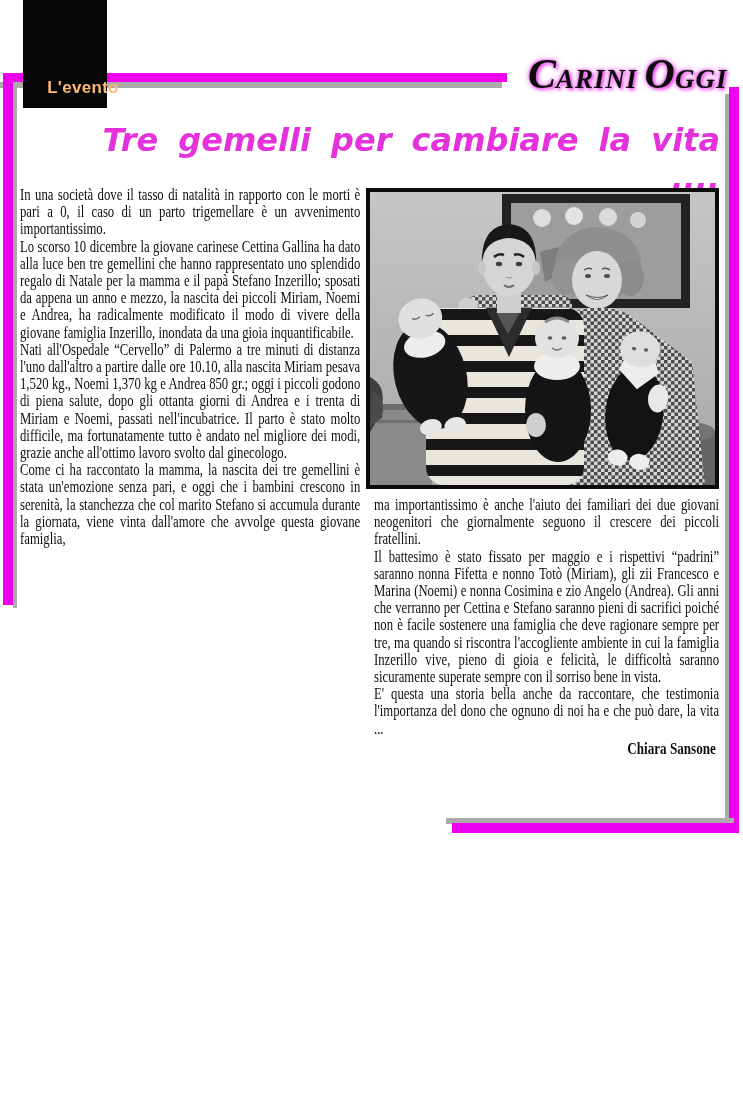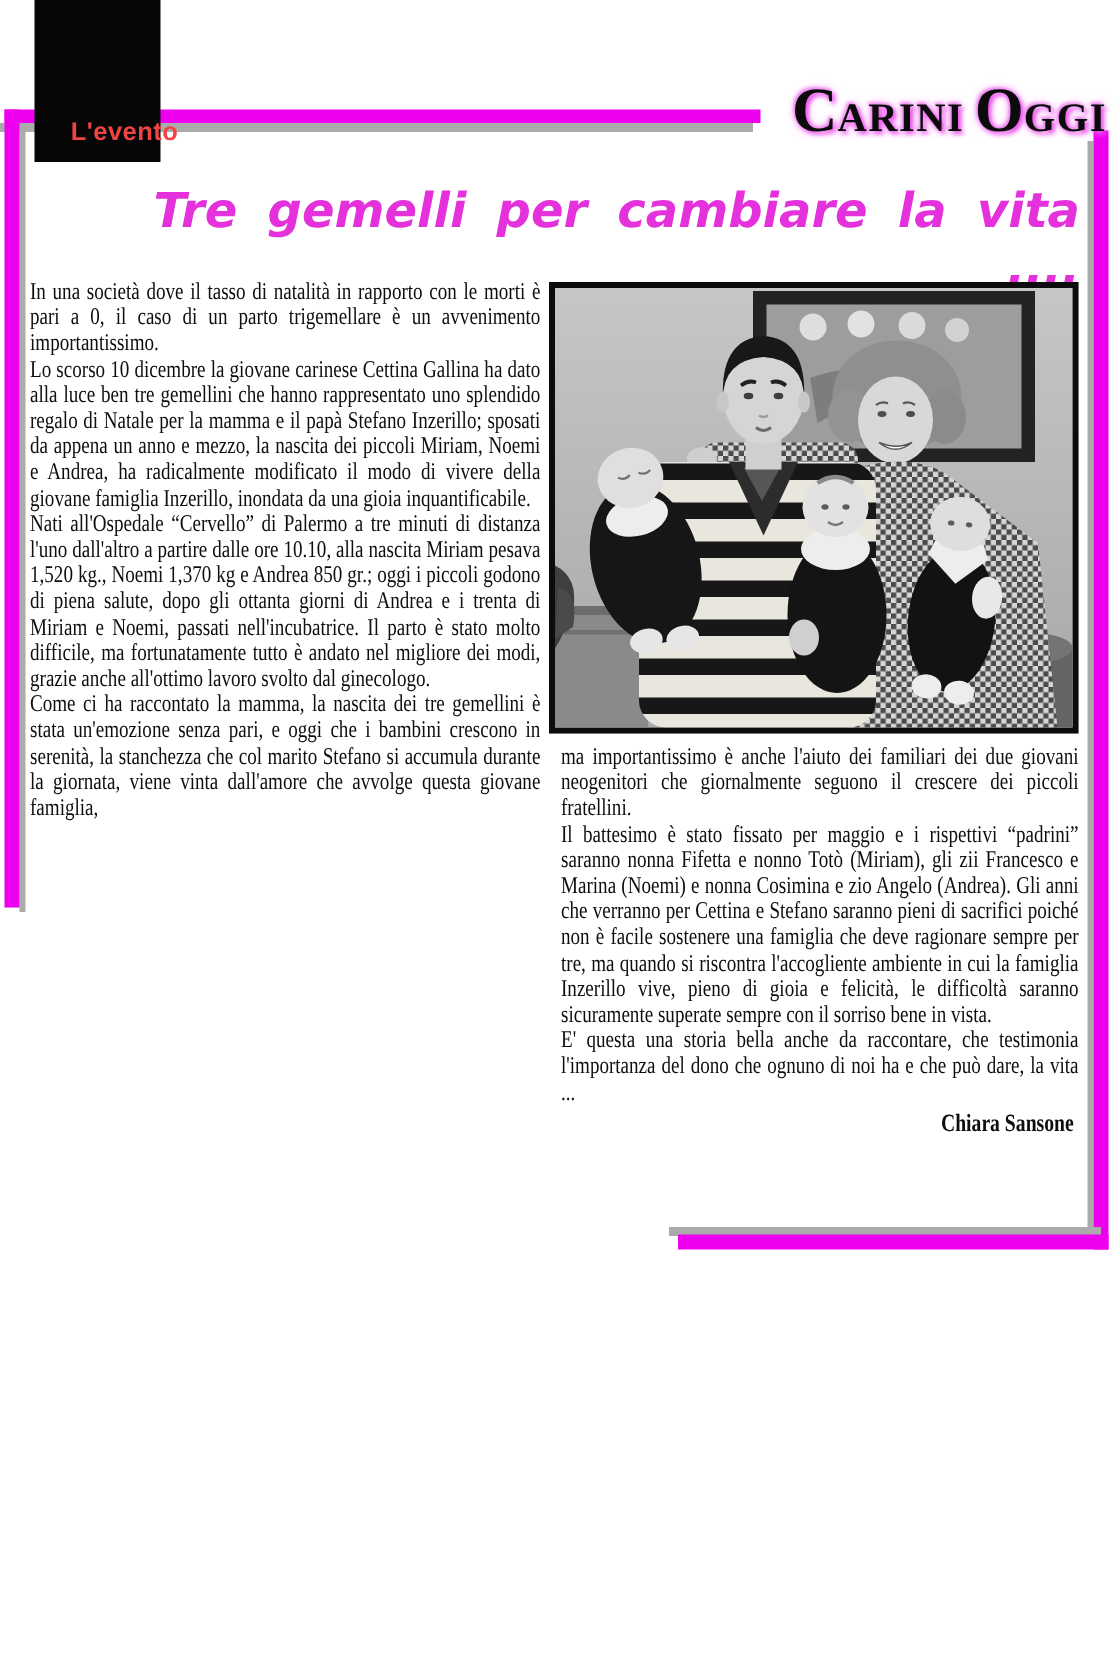--- a/index.html
+++ b/index.html
@@ -25,31 +25,31 @@
   #bottom-line     { left:452px; top:823px; width:287px; height:10px; }
 
   
   #section-box {
     left:23px; top:0; width:84px; height:108px;
     background:#060606; z-index:3;
     display:flex; align-items:flex-end; justify-content:center;
     padding-bottom:10px; box-sizing:border-box;
   }
   #section-box .label {
-    color:#ef4444;
+    color:#fdba74;
     font-family:"Liberation Sans", sans-serif;
     font-weight:bold; font-size:17px; letter-spacing:0.3px;margin-left:36px;
   }
 
   
   #masthead {
     left:528px; top:48px; width:195px; height:56px;
     white-space:nowrap; text-align:center;
     font-family:"Liberation Serif", serif;
-    font-weight:bold;
+    font-style:italic; font-weight:bold;
     color:#0b0b0b; line-height:52px;
     text-shadow: 2px 2px 3px #ee55ee, -1px -1px 2px #ee86ee, 0 0 6px #f06cf0;
   }
   #masthead .initial { font-size:42px; }
   #masthead .rest { font-size:27px; letter-spacing:1px; }
   #masthead .gap { display:inline-block; width:7px; }
 
   
   #headline {
     left:60px; top:121px; width:660px;

